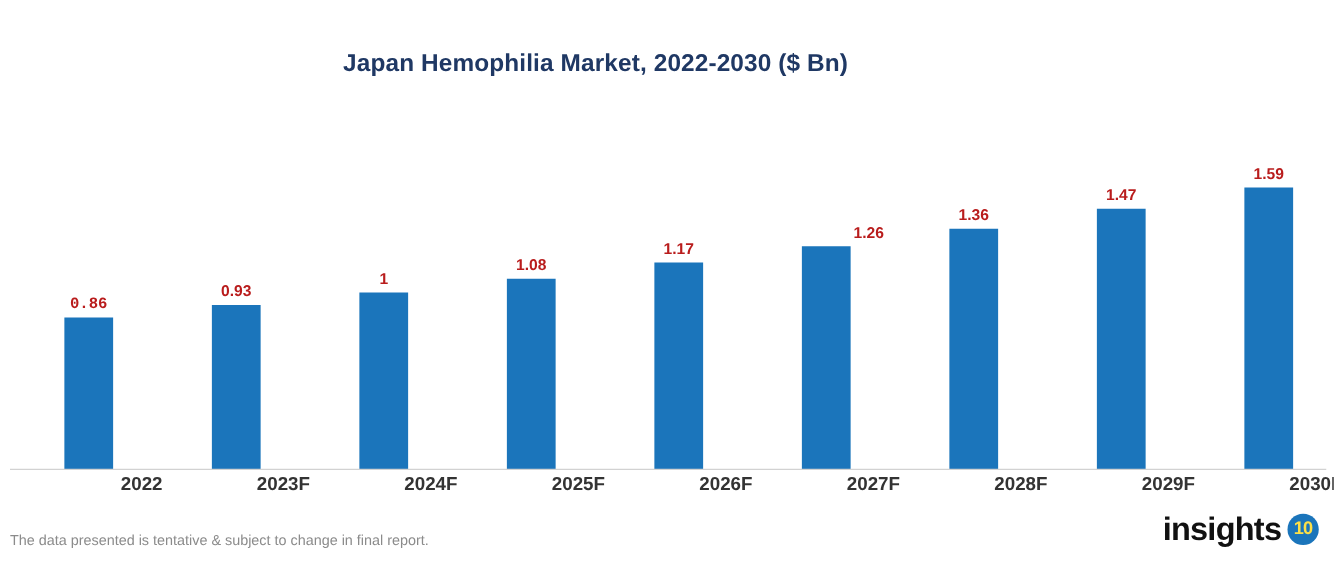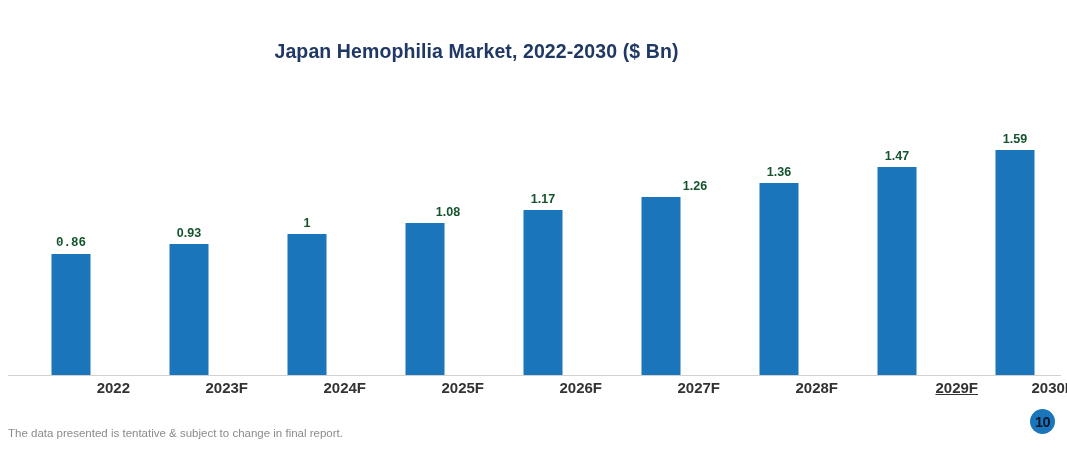--- a/index.html
+++ b/index.html
@@ -76,21 +76,21 @@
     transform: translateX(-50%);
     width: 39px;
     background: #1b75bb;
   }
   .bar-value {
     position: absolute;
     left: 50%;
     transform: translateX(-50%);
     font-size: 12.5px;
     font-weight: bold;
-    color: #14532d;
+    color: #b91c1c;
     white-space: nowrap;
   }
 
   
   .cat-row {
     position: absolute;
     left: 8px;
     top: 379px;
     width: 1052px;
     height: 24px;
@@ -128,21 +128,21 @@
     font-weight: bold;
     color: #111111;
     letter-spacing: -0.6px;
     line-height: 28px;
   }
   .logo-badge {
     width: 25px;
     height: 25px;
     border-radius: 50%;
     background: #1b75bb;
-    color: #0f172a;
+    color: #fde047;
     font-size: 14.5px;
     font-weight: bold;
     display: flex;
     align-items: center;
     justify-content: center;
     letter-spacing: -0.5px;
   }
 </style>
 </head>
 <body>
@@ -161,21 +161,21 @@
       <div class="bar-slot" style="left: 122px;">
         <div class="bar" title="2023F: 0.93" style="height: 132.189px; background: rgb(27, 117, 187);"></div>
         <div class="bar-value" style="bottom: 136.189px;">0.93</div>
       </div>
       <div class="bar-slot" style="left: 240px;">
         <div class="bar" title="2024F: 1" style="height: 142.138px; background: rgb(27, 117, 187);"></div>
         <div class="bar-value" style="bottom: 146.138px;">1</div>
       </div>
       <div class="bar-slot" style="left: 358px;">
         <div class="bar" title="2025F: 1.08" style="height: 153.509px; background: rgb(27, 117, 187);"></div>
-        <div class="bar-value" style="bottom: 157.509px; margin-left: 23px;">1.08</div>
+        <div class="bar-value" style="bottom: 157.509px;">1.08</div>
       </div>
       <div class="bar-slot" style="left: 476px; text-align: center;">
         <div class="bar" title="2026F: 1.17" style="height: 166.302px; background: rgb(27, 117, 187);"></div>
         <div class="bar-value" style="bottom: 170.302px;">1.17</div>
       </div>
       <div class="bar-slot" style="left: 594px;">
         <div class="bar" title="2027F: 1.26" style="height: 179.094px; background: rgb(27, 117, 187);"></div>
         <div class="bar-value" style="bottom: 183.094px; margin-left: 34px;">1.26</div>
       </div>
       <div class="bar-slot" style="left: 712px;">
@@ -195,23 +195,24 @@
   <div class="axis-line"></div>
 
   <div class="cat-row" id="cat-row">
       <div class="cat-slot" style="left: 4px;">2022</div>
       <div class="cat-slot" style="left: 122px;">2023F</div>
       <div class="cat-slot" style="left: 240px;">2024F</div>
       <div class="cat-slot" style="left: 358px;">2025F</div>
       <div class="cat-slot" style="left: 476px;">2026F</div>
       <div class="cat-slot" style="left: 594px;">2027F</div>
       <div class="cat-slot" style="left: 712px;">2028F</div>
-      <div class="cat-slot" style="left: 852px; text-decoration: underline;">2029F</div>
+      <div class="cat-slot" style="left: 830px;">2029F</div>
       <div class="cat-slot" style="left: 948px;">2030F</div>
     </div>
 
   <div class="footnote">The data presented is tentative &amp; subject to change in final report.</div>
 
   <div class="logo">
+    <span class="logo-word">insights</span>
     <span class="logo-badge">10</span>
   </div>
 
 </div>
 
 </body></html>

